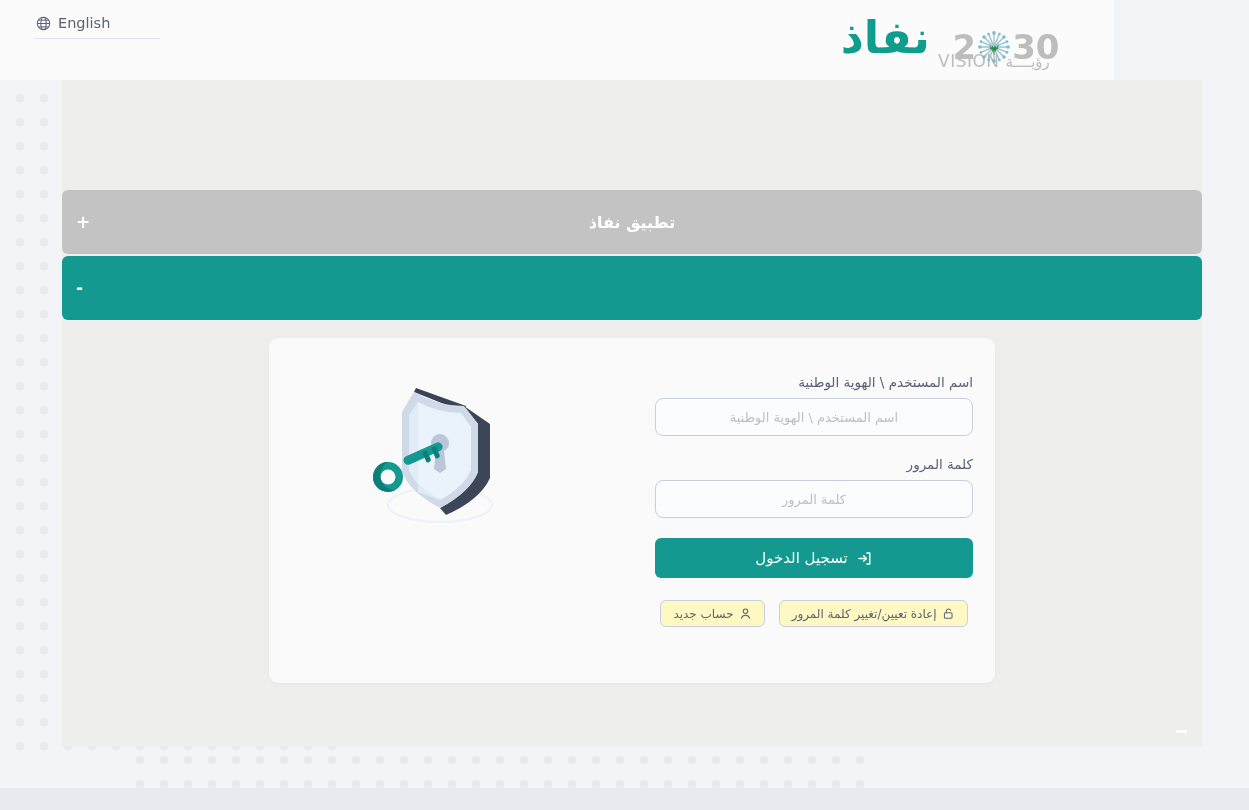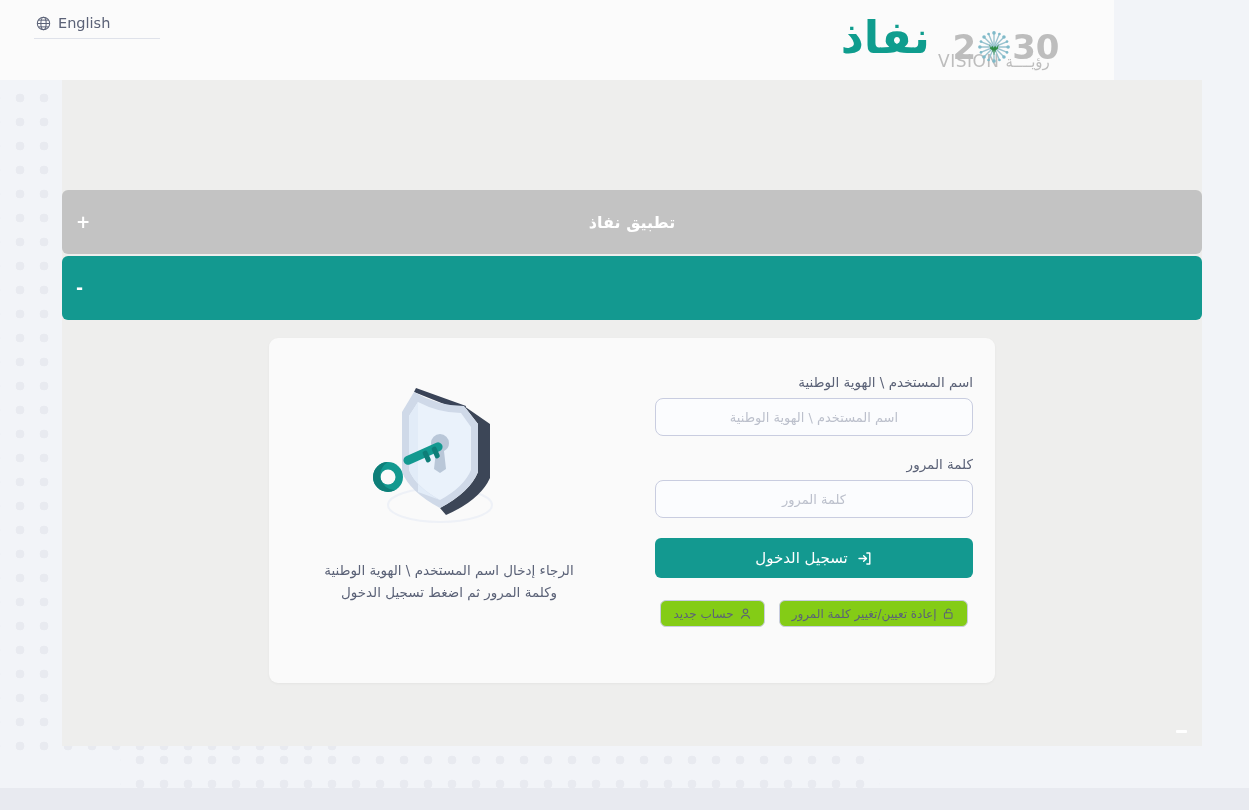--- a/index.html
+++ b/index.html
@@ -297,21 +297,21 @@
   .login-btn .signin-icon { width: 17px; height: 17px; flex: 0 0 17px; }
 
   .sec-row {
     display: flex;
     flex-direction: row;
     justify-content: center;
     gap: 14px;
   }
   .sec-btn {
     height: 27px;
-    background: #84cc16;
+    background: #fef9c3;
     border: 1px solid #c9cde0;
     border-radius: 6px;
     color: #5b6277;
     font-size: 12px;
     font-family: inherit;
     cursor: pointer;
     display: flex;
     align-items: center;
     justify-content: center;
     gap: 5px;
@@ -521,21 +521,20 @@
             <g>
               <rect x="48" y="86" width="42" height="9" rx="4.5" fill="#139990" transform="rotate(-24 48 86)"></rect>
               <rect x="68" y="80" width="5" height="12" rx="2" fill="#0e7e78" transform="rotate(-24 68 80)"></rect>
               <rect x="77" y="76" width="5" height="12" rx="2" fill="#0e7e78" transform="rotate(-24 77 76)"></rect>
               <circle cx="34" cy="105" r="15" fill="#139990"></circle>
               <circle cx="34" cy="105" r="7.5" fill="#fafafa"></circle>
               <path d="M34 90 a15 15 0 0 0 0 30 a15 15 0 0 0 7 -1.8 a15 15 0 0 1 -7 -28.2 z" fill="#0e7e78"></path>
             </g>
           </svg>
         </span>
-        <div class="helper-text">الرجاء إدخال اسم المستخدم \ الهوية الوطنية وكلمة المرور ثم اضغط تسجيل الدخول</div>
       </div>
 
     </div>
   </div>
 
   <div class="collapse-dash"></div>
 
   <div class="footer-bar"></div>
 
 </div>

